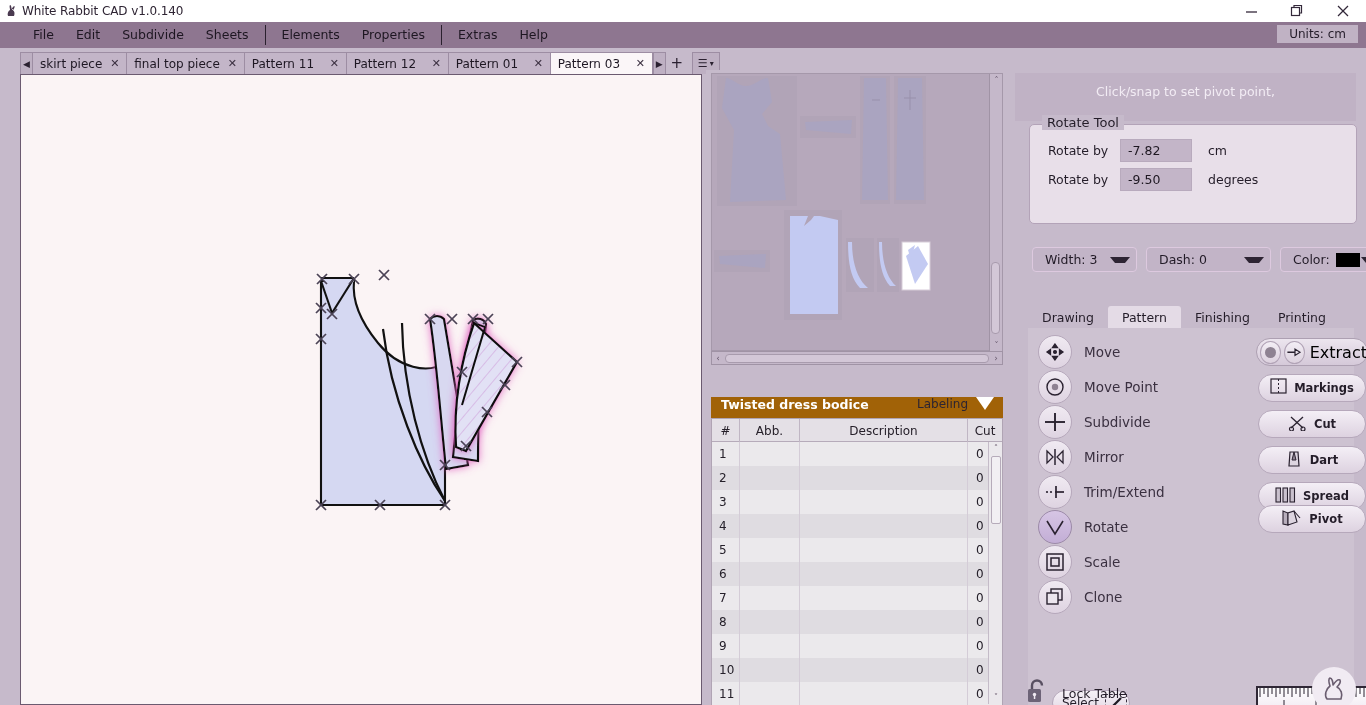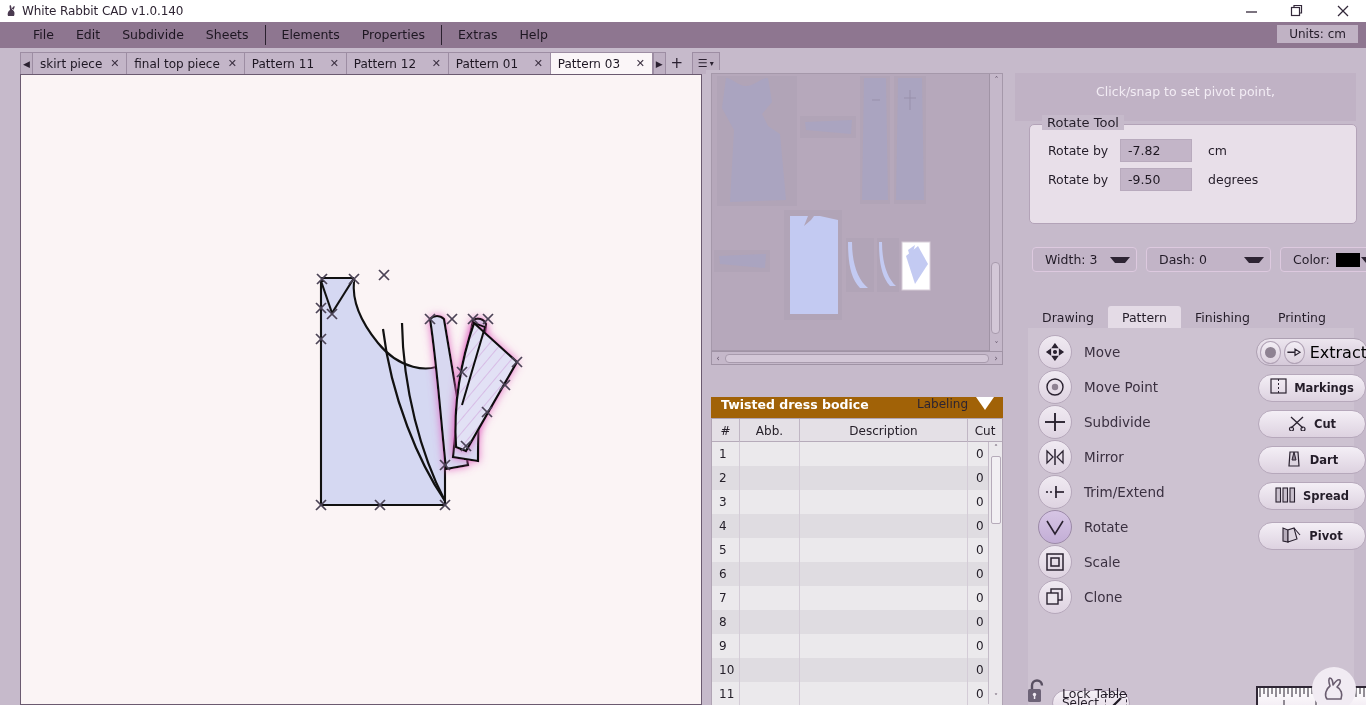--- a/index.html
+++ b/index.html
@@ -823,21 +823,21 @@
         <span>
           <svg width="22" height="16">
             <rect x="1" y="1" width="4.5" height="14" fill="#c9c0cd" stroke="#2a2230" stroke-width="1.1"></rect>
             <rect x="8" y="1" width="4.5" height="14" fill="#c9c0cd" stroke="#2a2230" stroke-width="1.1"></rect>
             <rect x="15" y="1" width="4.5" height="14" fill="#c9c0cd" stroke="#2a2230" stroke-width="1.1"></rect>
           </svg>
         </span>
         <span class="lbl">Spread</span>
       </div>
 
-      <div class="pill" style="top:194px;">
+      <div class="pill" style="top:177px;">
         <span>
           <svg width="22" height="17">
             <path d="M2 15 L2 2 L7 4 L7 16 Z" fill="#b8aebc" stroke="#2a2230" stroke-width="1.1"></path>
             <path d="M7 16 L7 4 L13 2 L16 13 Z" fill="#ddd5e0" stroke="#2a2230" stroke-width="1.1"></path>
             <path d="M13 2 L19 9" stroke="#2a2230" stroke-width="1.1" fill="none"></path>
           </svg>
         </span>
         <span class="lbl">Pivot</span>
       </div>
 

